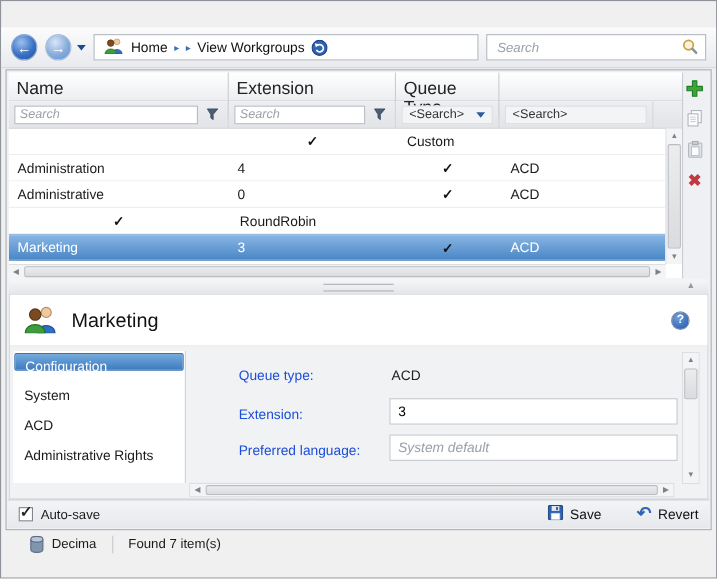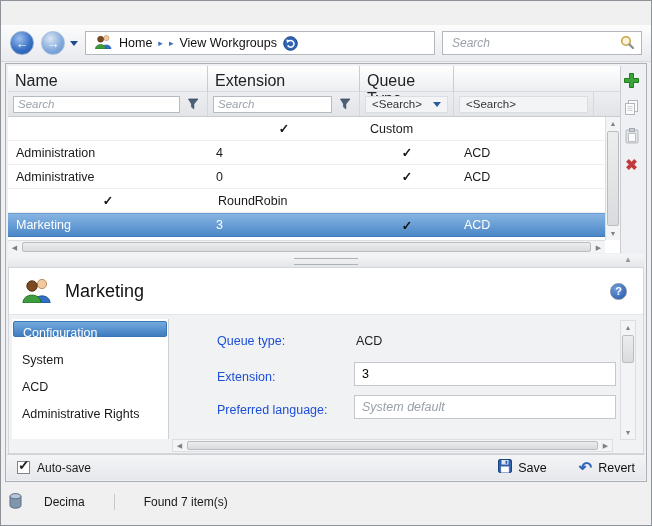--- a/index.html
+++ b/index.html
@@ -112,22 +112,22 @@
   
   .cmdbar{position:absolute;left:1px;right:1px;bottom:1px;height:26px;
     background:linear-gradient(#f3f4f6,#e6e8eb);border-top:1px solid #cfd2d6;
     display:flex;align-items:center;padding:0 10px;gap:7px;box-sizing:border-box;}
   .checkbox{width:13px;height:13px;background:#fff;border:1px solid #7f858d;position:relative;box-sizing:border-box;}
   .checkbox .mark{position:absolute;top:-5px;left:0px;font-size:14px;color:#222;font-weight:bold;}
   .spacer{flex:1;}
   .link-btn{display:flex;align-items:center;gap:6px;font-size:12.5px;color:#111;}
   .btn-gap{width:18px;}
   
-  .statusbar{position:absolute;left:0;right:0;top:486px;height:30px;display:flex;
-    align-items:center;padding:0 8px;gap:22px;}
+  .statusbar{position:absolute;left:18px;right:0;top:486px;height:30px;display:flex;
+    padding:0 8px;gap:7px;}
   .status-sep{width:1px;height:16px;background:#c6c9cc;margin:0 7px;}
   .revert-glyph{font-size:16px;font-weight:bold;color:#2f64b6;line-height:1;}
   .refresh-wrap{display:flex;align-items:center;}
 </style>
 </head>
 <body>
 
 <div class="window">
 
 

